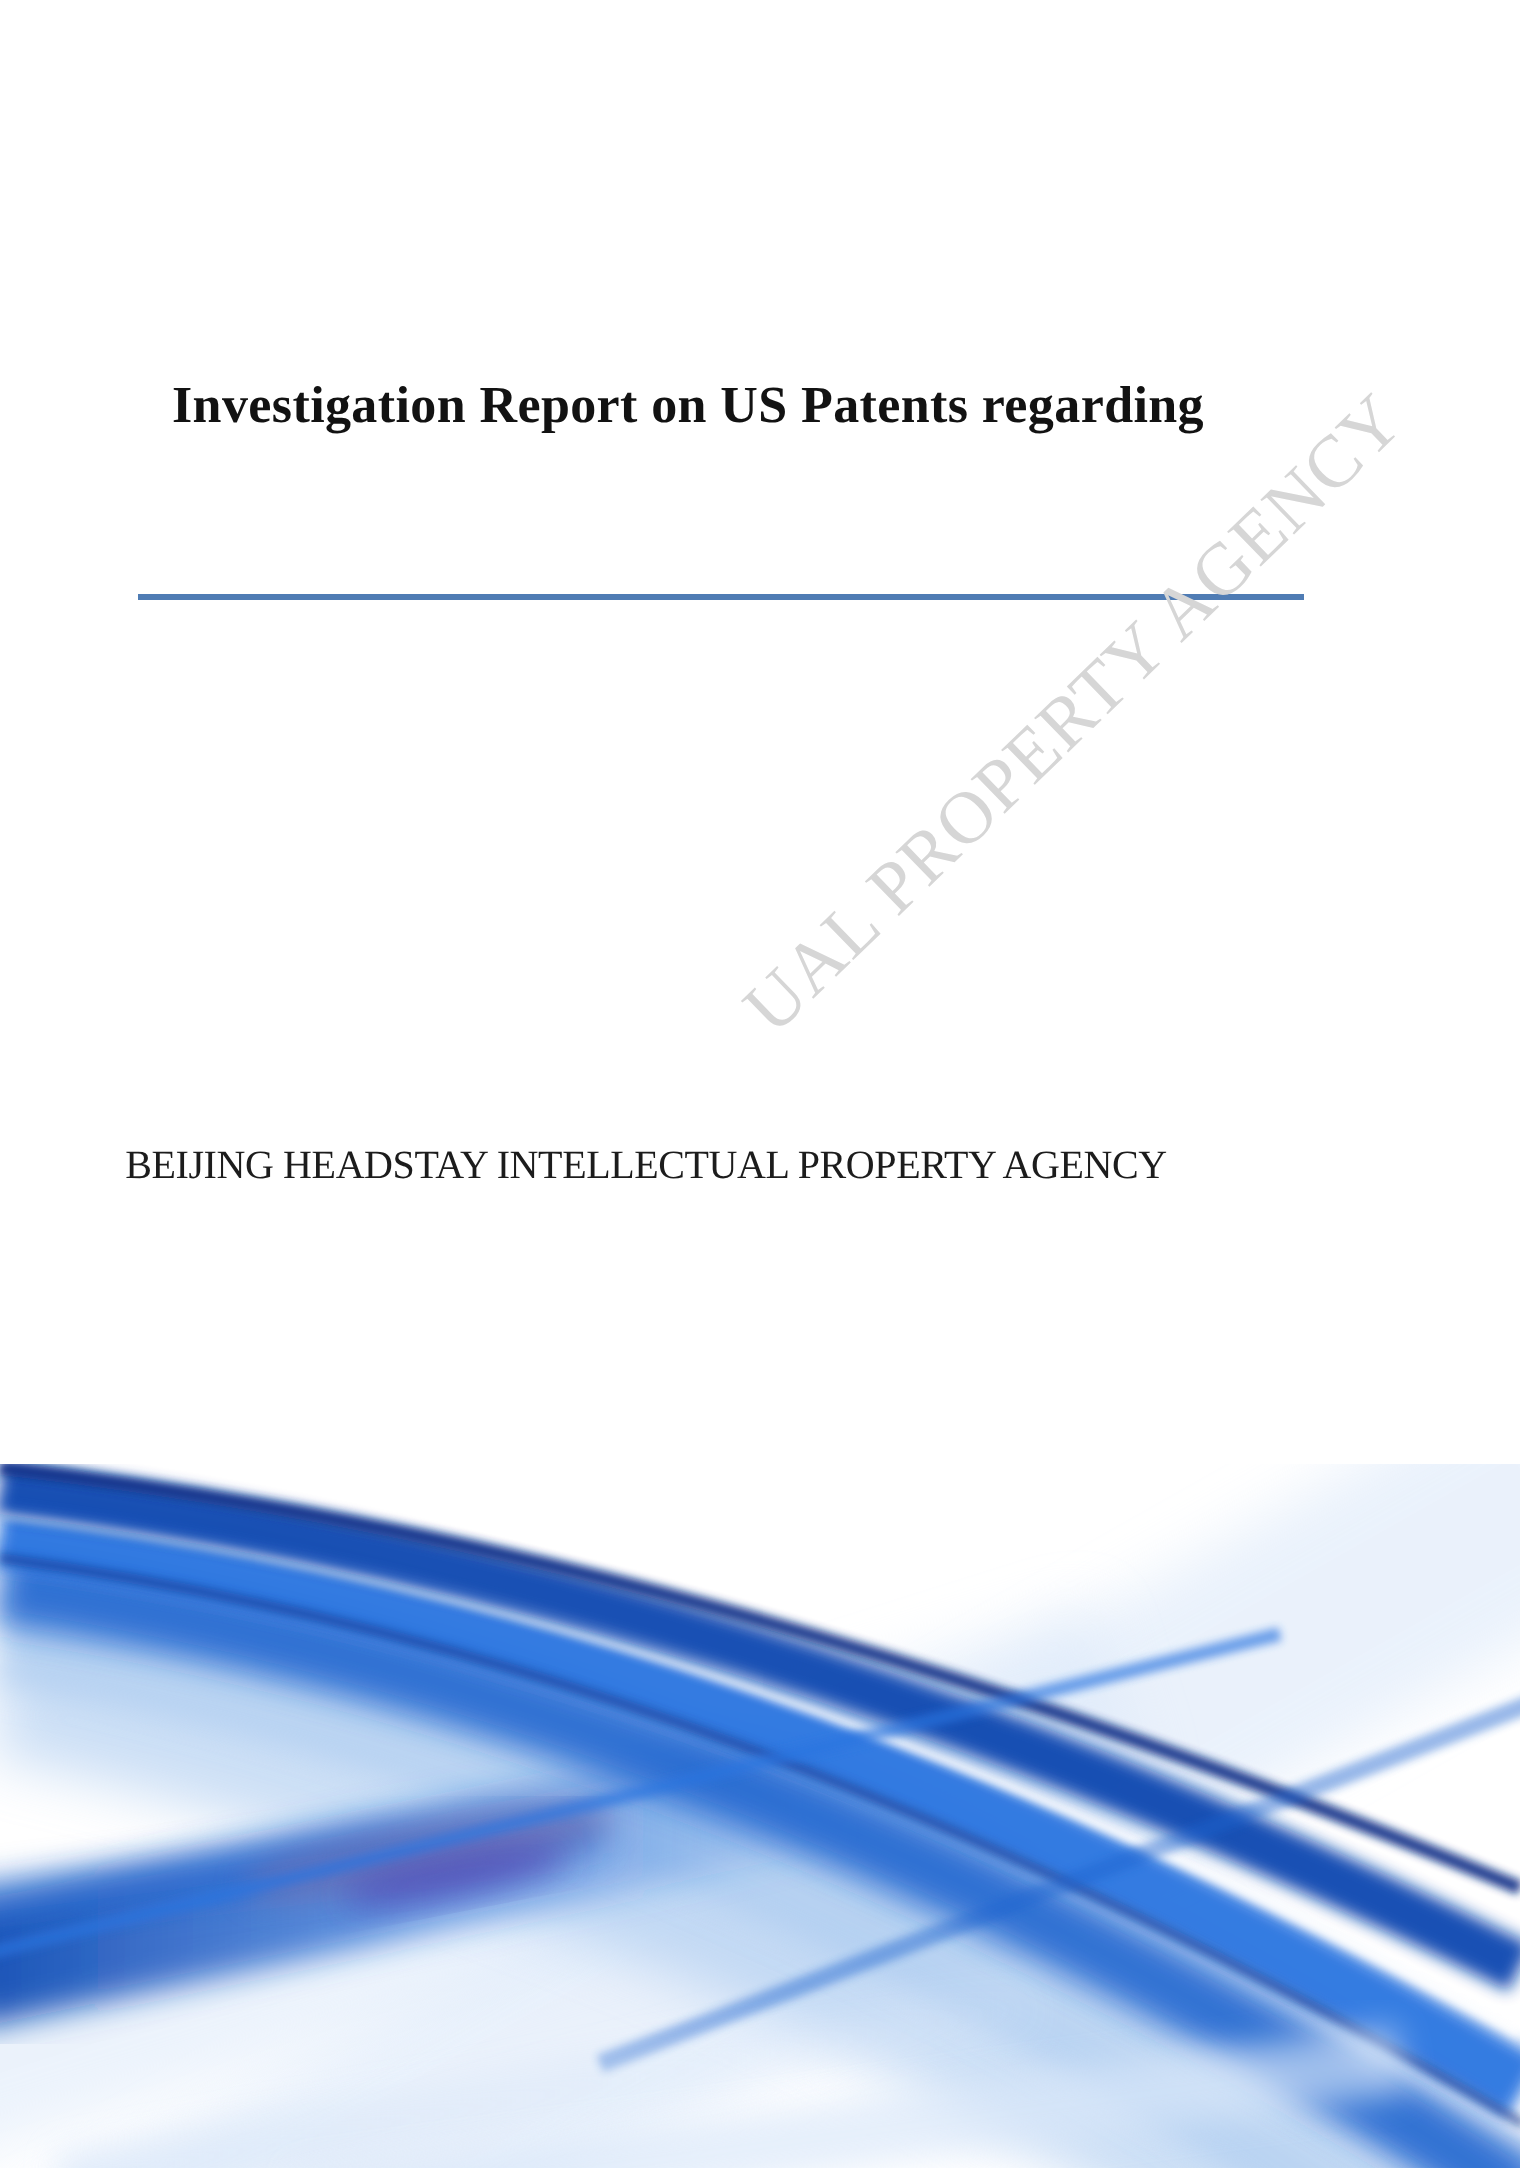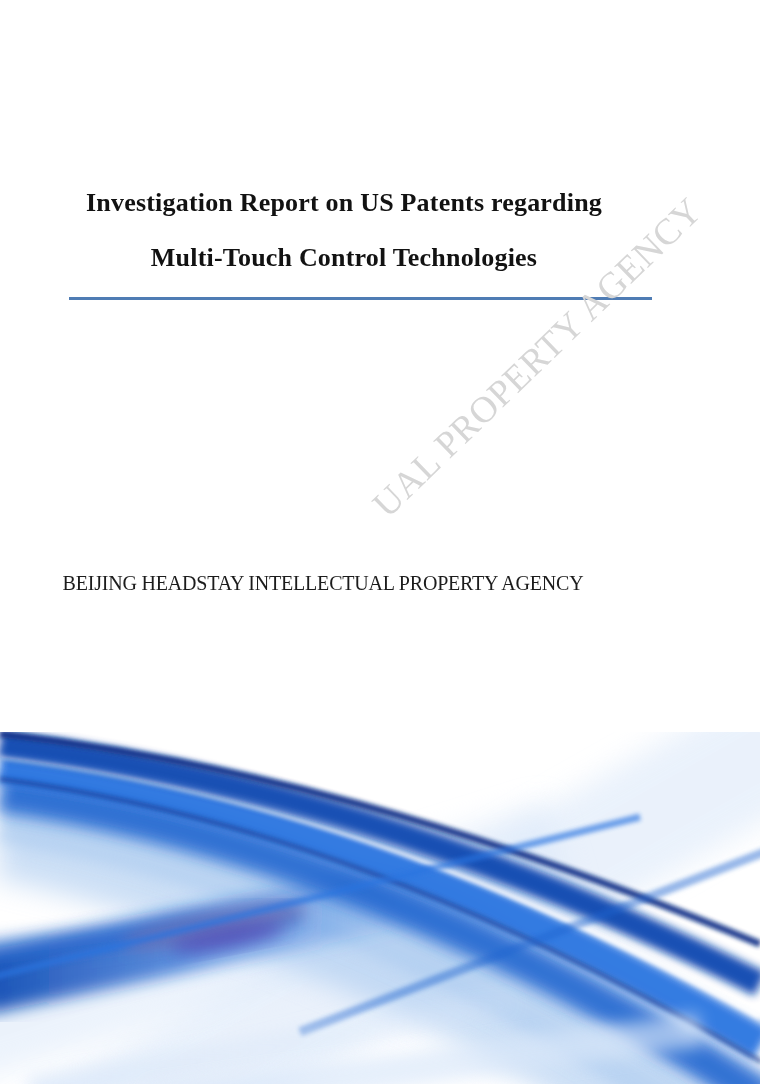--- a/index.html
+++ b/index.html
@@ -60,21 +60,20 @@
     display:block;
   }
 </style>
 </head>
 <body>
 
 <div class="page">
 
   <div class="title-block">
     <div class="title-line">Investigation Report on US Patents regarding</div>
-    <div class="title-line">Multi-Touch Control Technologies</div>
   </div>
 
   <div class="title-rule"></div>
 
   <div class="watermark">UAL PROPERTY AGENCY</div>
 
   <div class="org-line">BEIJING HEADSTAY INTELLECTUAL PROPERTY AGENCY</div>
 
   <svg class="wave-art" viewBox="0 0 760 352" width="760" height="352" aria-hidden="true">
     <defs>

